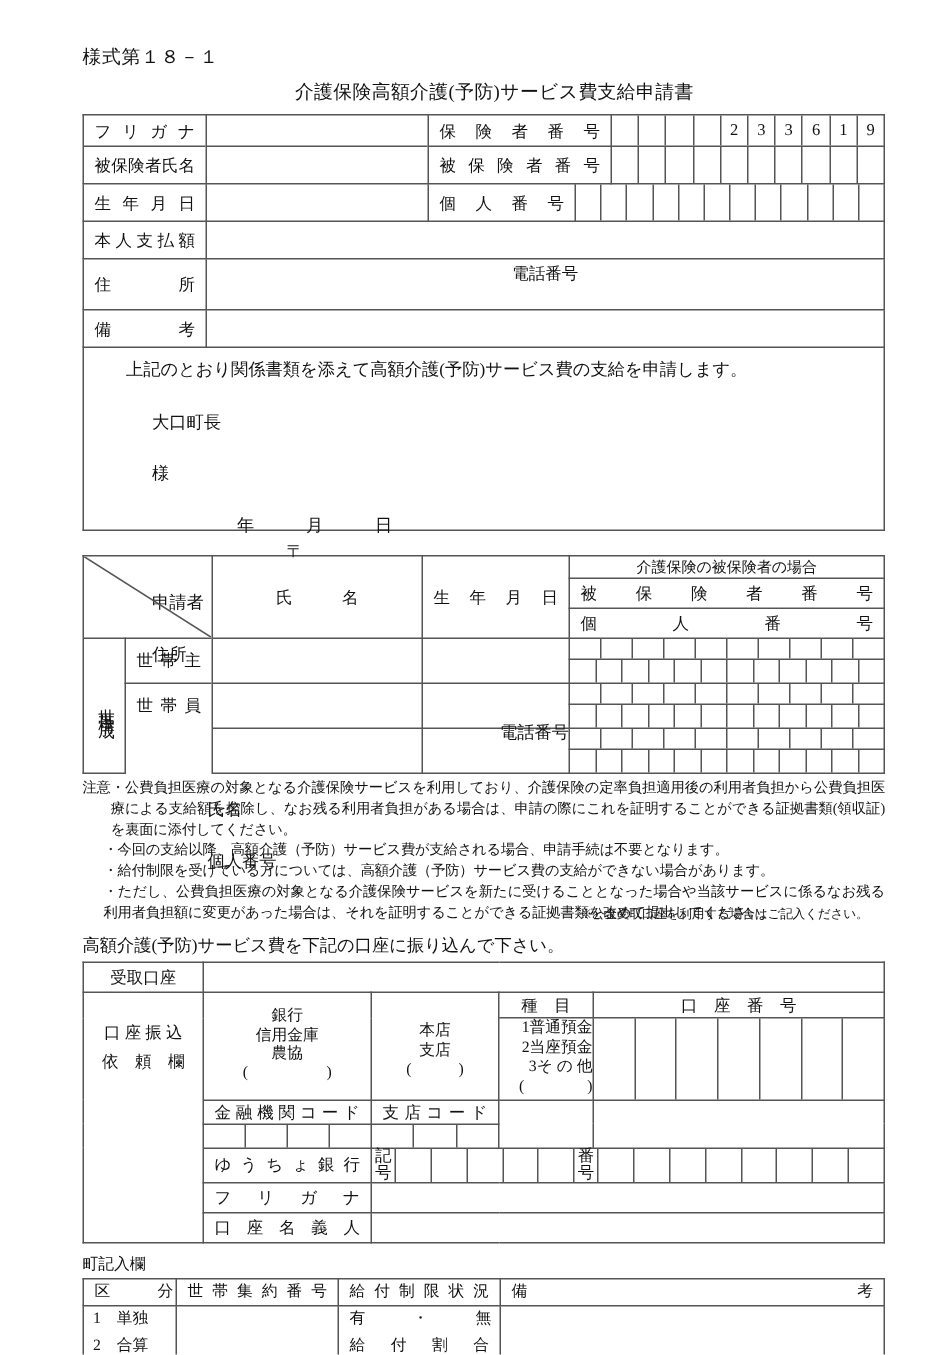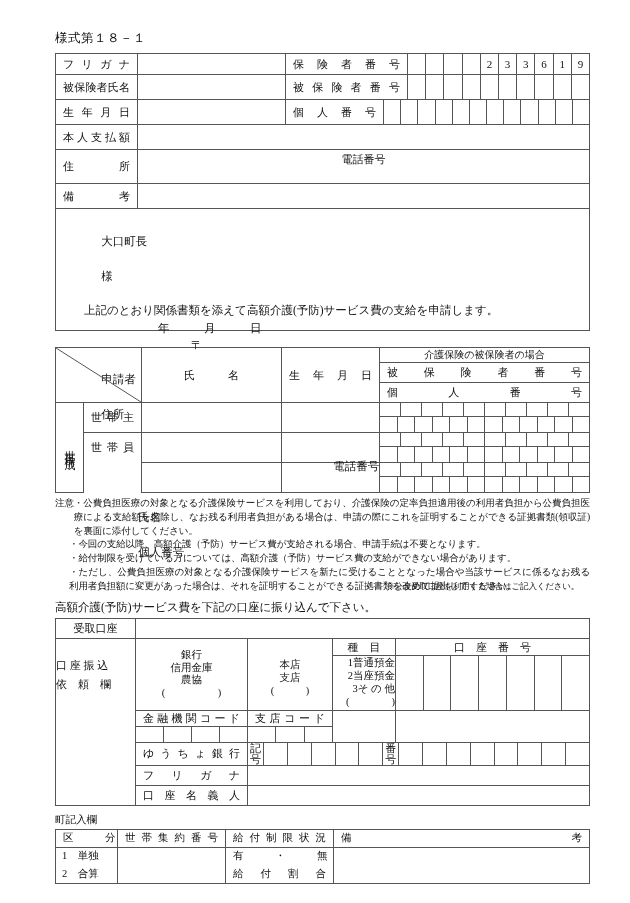--- a/index.html
+++ b/index.html
@@ -142,20 +142,21 @@
   
   .town-lead { font-size: 10.5px; margin: 7px 0 2px 0; }
   .t-town td { height: 18px; font-size: 10.5px; }
 </style>
 </head>
 <body>
 
 <div class="page">
 
   <div class="form-no">様式第１８－１</div>
+  <div class="doc-title">介護保険高額介護(予防)サービス費支給申請書</div>
 
   <table class="t-top">
     <colgroup>
       <col style="width:82px">
         <col style="width:148px">
       <col style="width:98px">
         <col style="width:24px">
         <col>
     </colgroup>
     <tbody>
@@ -235,26 +236,26 @@
       </tr>
 
       <tr>
         <td class="lbl" style="height:16px">備　　　　考</td>
         <td colspan="4"></td>
       </tr>
     </tbody>
   </table>
 
   <div class="stmt">
+    <div class="ln indent1">上記のとおり関係書類を添えて高額介護(予防)サービス費の支給を申請します。</div>
     <div class="ln indent1">
       <span>大口町長</span>
       <span style="display:inline-block;width:44px"></span>
       <span>様</span>
     </div>
-    <div class="ln indent1">上記のとおり関係書類を添えて高額介護(予防)サービス費の支給を申請します。</div>
     <div class="ln indent3">年　　　月　　　日</div>
     <div class="ln" style="padding-left:125px">〒</div>
     <div class="ln indent1">
       <span>申請者</span>
       <span style="display:inline-block;width:22px"></span>
       <span>住所</span>
     </div>
     <div class="ln" style="padding-left:250px">
       <span>電話番号</span>
     </div>
@@ -437,21 +438,21 @@
         <col>
     </colgroup>
     <tbody>
 
       <tr>
         <td class="lbl-c" style="height:17px">受取口座</td>
         <td colspan="4"></td>
       </tr>
 
       <tr>
-        <td class="no-b" rowspan="2" style="text-align:left;vertical-align:middle">
+        <td class="no-b" rowspan="2" style="text-align:center;vertical-align:middle">
           <div>口 座 振 込</div>
           <div style="margin-top:4px">依　頼　欄</div>
         </td>
         <td rowspan="2" class="multi" style="height:52px;padding:2px 0">
           <div>銀行</div>
           <div>信用金庫</div>
           <div>農協</div>
           <div>(　　　　　)</div>
         </td>
         <td rowspan="2" class="multi" style="padding:2px 0">

